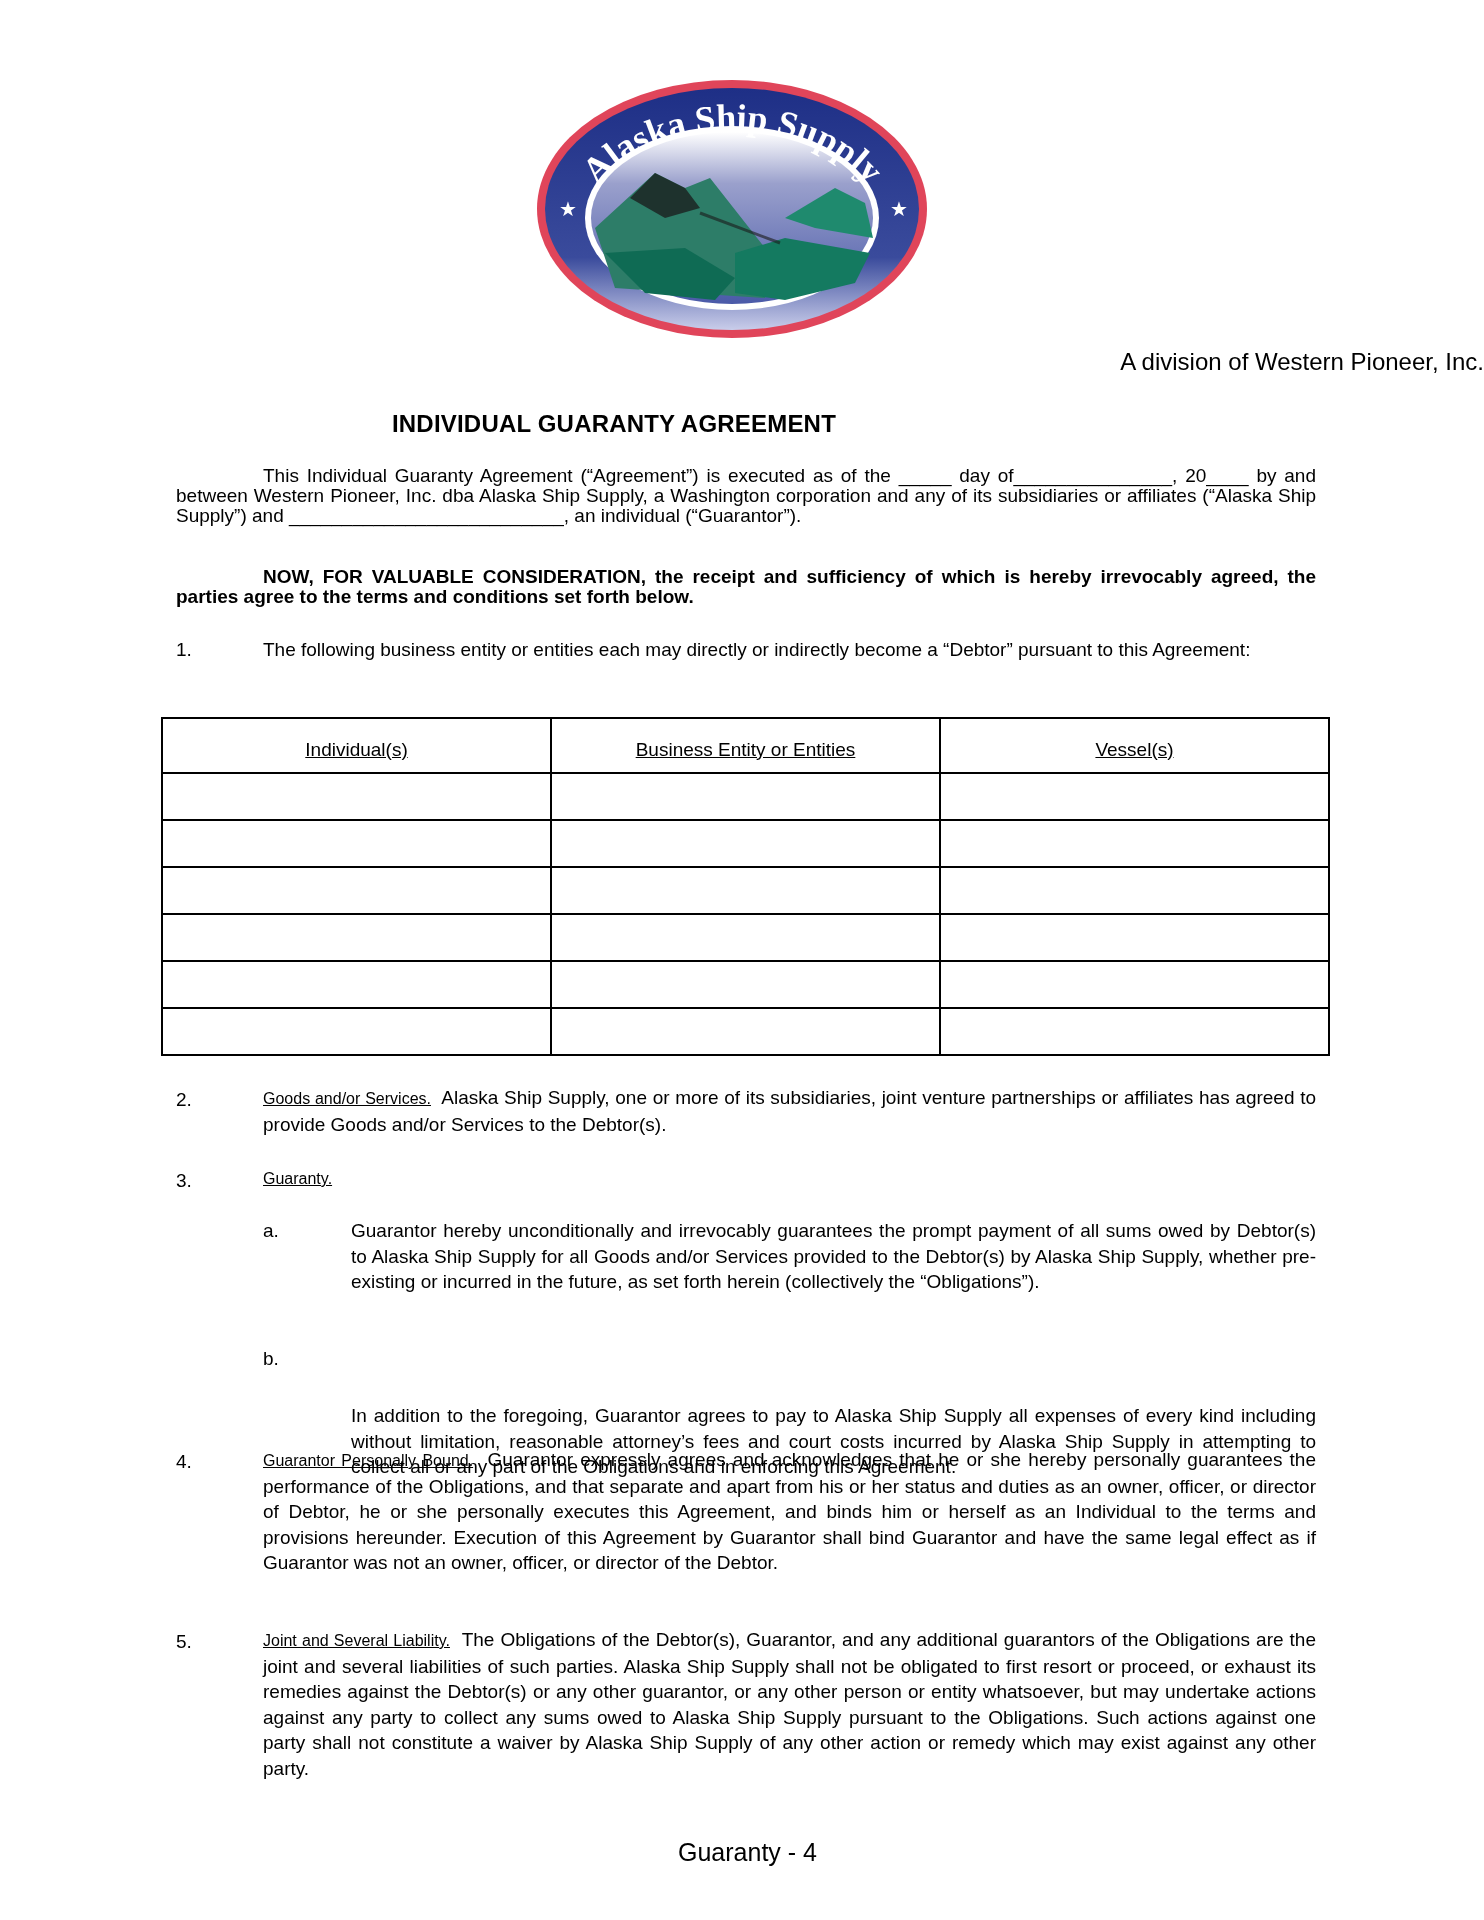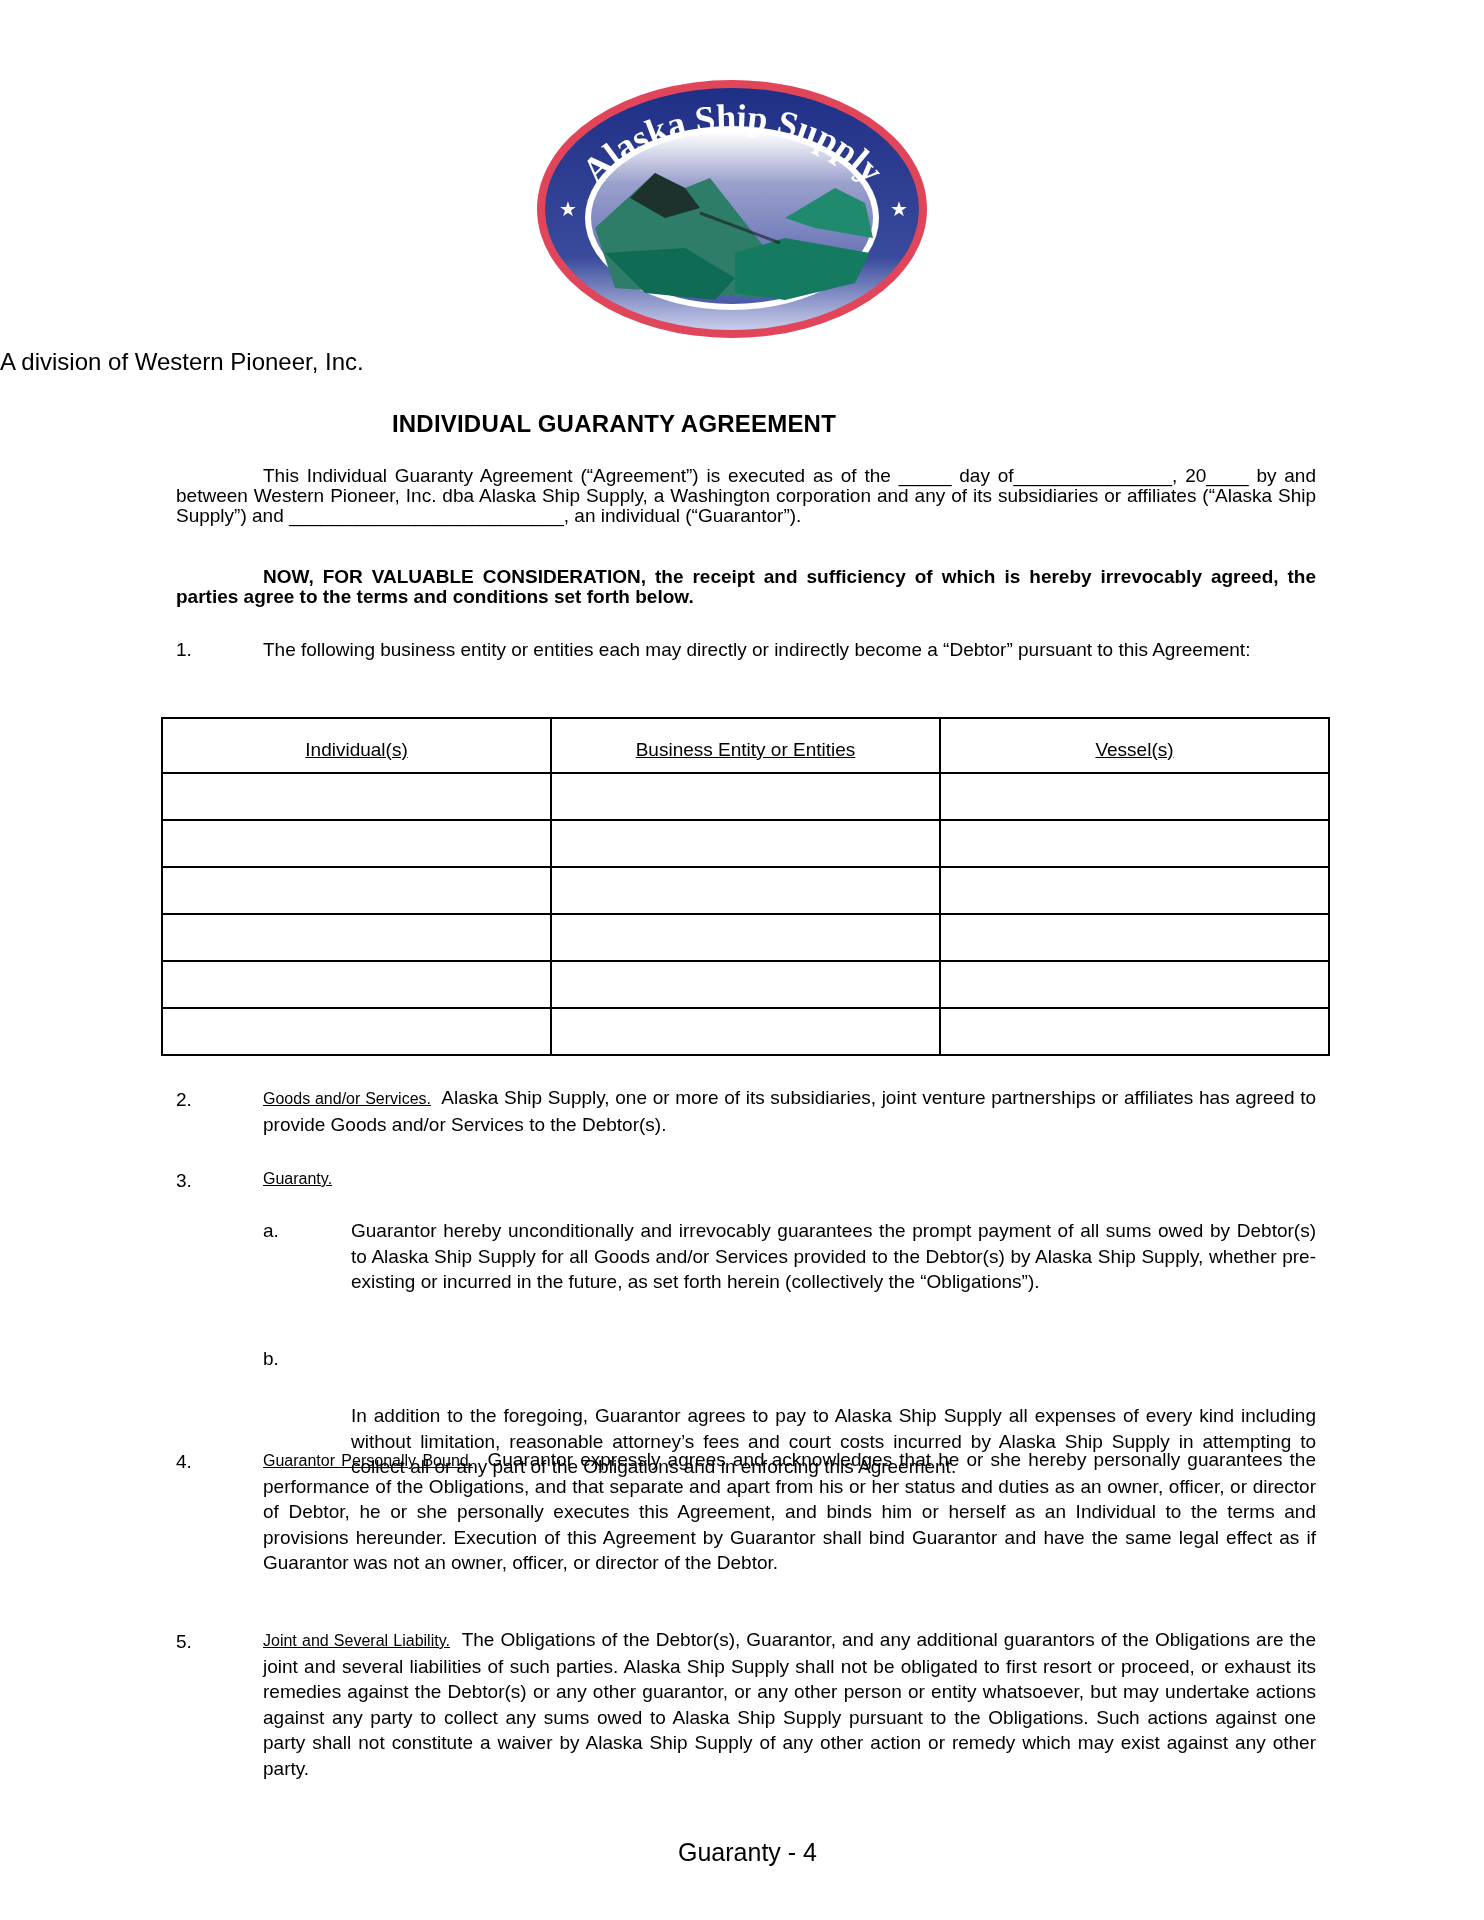--- a/index.html
+++ b/index.html
@@ -1,20 +1,20 @@
 <!DOCTYPE html>
 <html><head>
 <meta charset="utf-8">
 <style>
   html, body { margin: 0; padding: 0; background: #ffffff; }
   body { width: 1484px; height: 1920px; position: relative; overflow: hidden;
          font-family: "Liberation Sans", sans-serif; color: #000; }
   .abs { position: absolute; }
   .logo { left: 535px; top: 78px; width: 395px; height: 262px; }
-  .division { left: 0; width: 1484px; top: 348px; text-align: left; font-size: 24px; }
+  .division { left: 0; width: 1484px; top: 348px; text-align: right; font-size: 24px; }
   .title { left: 0; width: 1228px; top: 410px; text-align: center; font-size: 24px; font-weight: bold; letter-spacing: 0.2px; }
   .para { font-size: 19px; line-height: 20px; text-align: justify; }
   .p1 { left: 176px; top: 466px; width: 1140px; }
   .p2 { left: 176px; top: 567px; width: 1140px; font-weight: bold; }
   .indent { display: inline-block; width: 87px; }
   .num { font-size: 19px; line-height: 25.5px; }
   .item-text { font-size: 19px; line-height: 25.5px; text-align: justify; }
   .head { font-size: 16px; text-decoration: underline; }
   table.debtors { position: absolute; left: 161px; top: 717px; width: 1169px; border-collapse: collapse; }
   table.debtors td, table.debtors th { border: 2px solid #000; height: 45px; padding: 0; width: 33.33%; }

